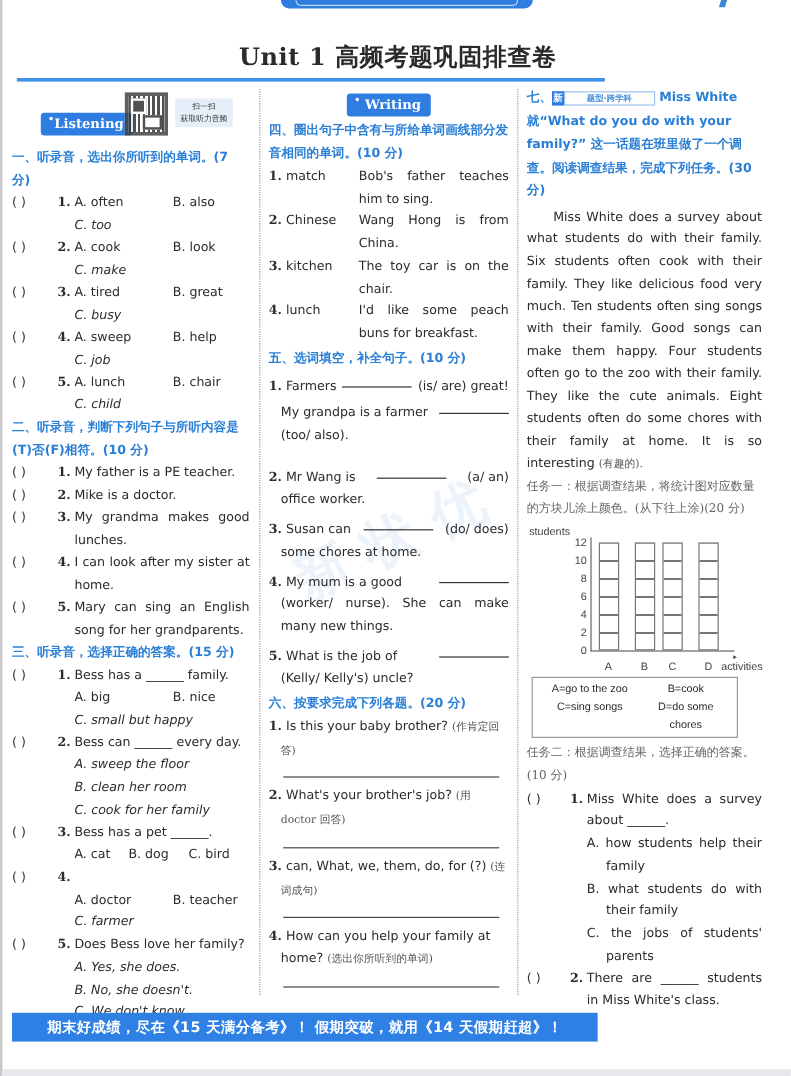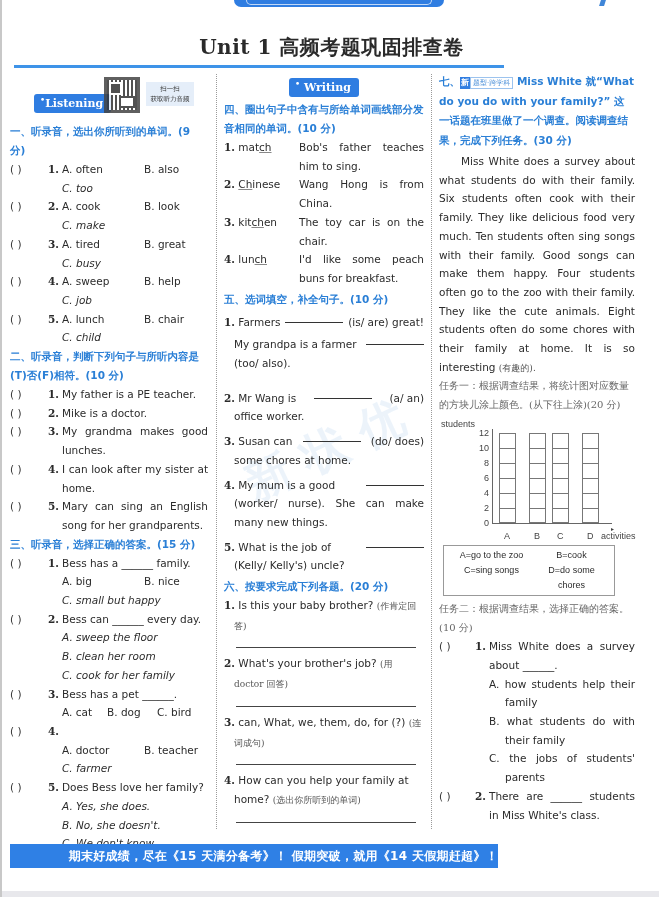--- a/index.html
+++ b/index.html
@@ -33,43 +33,43 @@
   .row { display: flex; }
   .paren { width: 38px; flex: none; color: #333; }
   .num { font-family: "DejaVu Serif", "Liberation Serif", serif; font-weight: bold; }
   .indent { padding-left: 52px; font-style: italic; }
   .just { text-align: justify; text-align-last: left; }
 
   .writing-head { text-align: center; height: 28px; padding-top: 6px; }
   .w4-row { display: flex; }
   .w4-row .left { width: 75px; flex: none; }
   .w4-row .right { flex: 1; text-align: justify; text-align-last: left; }
-  .u { text-decoration: underline; text-decoration-color: #888; margin-top: 18px; }
+  .u { text-decoration-color: #888; margin-top: 18px; }
   .blank { display: inline-block; width: 58px; border-bottom: 1px solid #333; height: 10px; }
   .ans-line { margin: 12px 0 6px 12px; border-bottom: 1px solid #444; height: 1px; width: 180px; }
   .cn-note { font-family: "DejaVu Serif", "Liberation Serif", serif; font-size: 9px; color: #555; }
 
   .passage { text-align: justify; text-align-last: left; }
   .passage-first { text-indent: 22px; }
   .task { color: #666; font-family: "DejaVu Serif", "Liberation Serif", serif; font-size: 10px; }
   .new-badge { display: inline-block; background: #2f7de1; color: #fff; font-size: 8px; line-height: 12px; padding: 0 1px; }
-  .type-badge { display: inline-block; border: 1px solid #9cc3ee; color: #4a8fd8; font-size: 7px; line-height: 10px; padding: 0 2px; font-weight: normal; }
+  .type-badge { display: inline-block; border: 1px solid #9cc3ee; color: #4a8fd8; font-size: 7px; line-height: 10px; padding: 0 18px; font-weight: bold; }
 
   .chart { position: relative; height: 130px; width: 196px; font-family: "Liberation Sans", sans-serif; font-size: 9px; color: #444; }
   .chart .ylab { position: absolute; left: 2px; top: 0; }
   .chart .yaxis { position: absolute; left: 53px; top: 14px; width: 1px; height: 95px; background: #666; }
   .chart .xaxis { position: absolute; left: 53px; top: 108px; width: 120px; height: 1px; background: #666; }
   .chart .xarrow { position: absolute; left: 172px; top: 105px; font-size: 6px; }
   .chart .tick { position: absolute; left: 30px; width: 20px; text-align: right; line-height: 10px; }
   .chart .bar { position: absolute; top: 18px; width: 17px; height: 90px; border: 1px solid #777; background:
     repeating-linear-gradient(to bottom, transparent 0 14px, #777 14px 15px); }
   .chart .xl { position: absolute; top: 112px; }
   .legend { border: 1px solid #999; font-size: 9px; padding: 2px 5px; line-height: 15px; width: 172px; margin-left: 4px; display: grid; grid-template-columns: 85px 1fr; font-family: "Liberation Sans", sans-serif; text-align: center; }
 
-  .bottom-bar { position: absolute; left: 8px; top: 844px; width: 488px; height: 24px; background: #2f80e5; color: #fff; font-size: 12px; line-height: 24px; text-align: right; font-weight: bold; letter-spacing: 0.3px; }
+  .bottom-bar { position: absolute; left: 8px; top: 844px; width: 488px; height: 24px; background: #2f80e5; color: #fff; font-size: 12px; line-height: 24px; text-align: center; font-weight: bold; letter-spacing: 0.3px; }
   .bottom-gray { position: absolute; left: 0; top: 891px; width: 659px; height: 6px; background: #e8e8ec; }
   .watermark { position: absolute; left: 238px; top: 420px; font-size: 46px; color: #dbe9f7; opacity: .5; transform: rotate(-25deg); font-weight: bold; }
 </style>
 </head>
 <body>
 
 <div class="page">
   <div class="top-banner"></div>
   <div class="corner-mark"></div>
 
@@ -84,21 +84,21 @@
   <div class="col col1">
     <div class="listen-head">
       <span class="pill"><span class="dot">•</span><span>Listening</span></span>
       <div class="qr"></div>
       <div class="scan-tag">
         <div>扫一扫</div>
         <div>获取听力音频</div>
       </div>
     </div>
 
-    <div class="sec-head">一、听录音，选出你所听到的单词。(9 分)</div>
+    <div class="sec-head">一、听录音，选出你所听到的单词。(7 分)</div>
     <div id="sec1">
         <div class="row">
           <span class="paren">(        )</span>
           <span class="num" style="width:14px;flex:none">1.</span>
           <span style="width:82px;flex:none">A. often</span>
           <span>B. also</span>
         </div>
         <div class="indent">C. too</div>
         <div class="row">
           <span class="paren">(        )</span>

